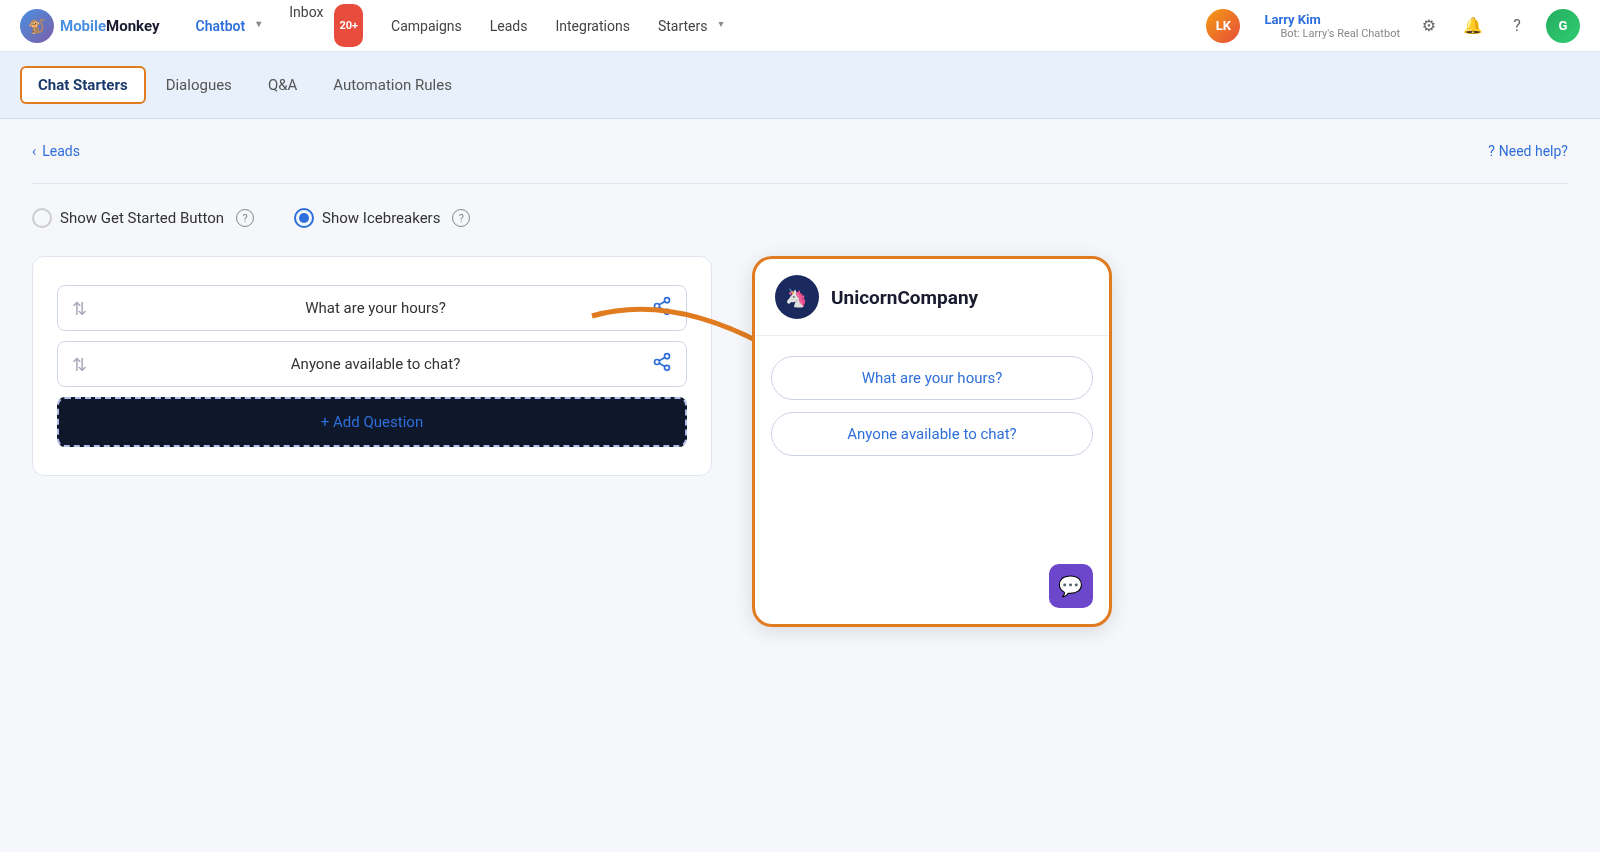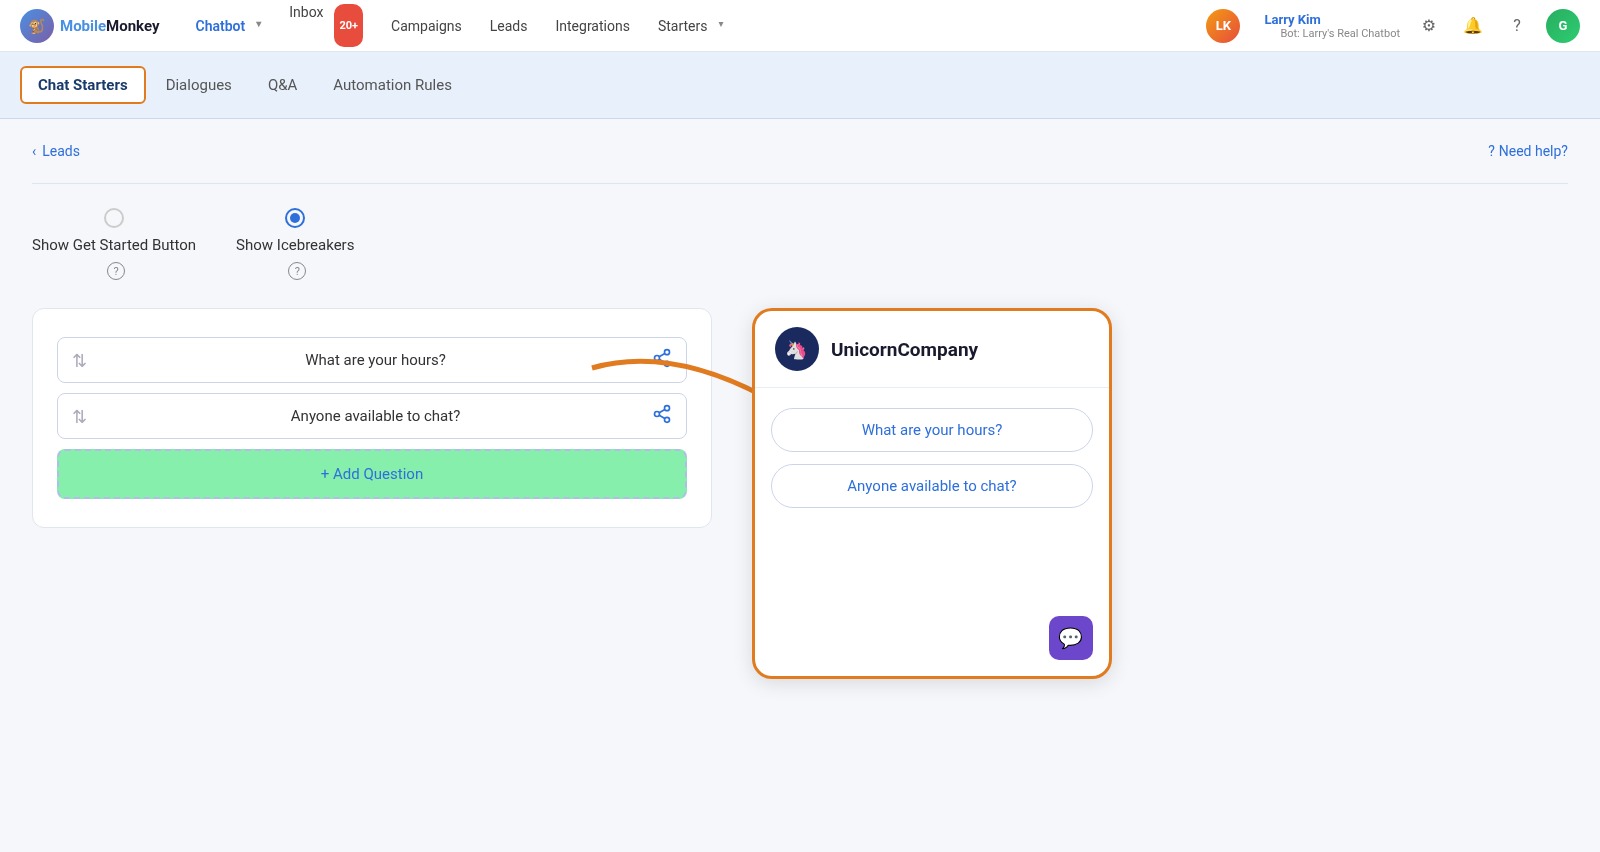--- a/index.html
+++ b/index.html
@@ -99,21 +99,21 @@
 
     .divider { border: none; border-top: 1px solid #e0e6ef; margin-bottom: 24px; }
 
     
     .options-row {
       display: flex; align-items: center; gap: 40px;
       margin-bottom: 28px;
     }
     .radio-option {
       display: flex; align-items: center; gap: 8px;
-      font-size: 15px; color: #333; cursor: pointer; flex-direction: column;
+      font-size: 15px; color: #333; cursor: pointer;
     }
     .radio-circle {
       width: 20px; height: 20px; border-radius: 50%;
       border: 2px solid #ccc;
       display: flex; align-items: center; justify-content: center;
       flex-shrink: 0;
     }
     .radio-circle.selected {
       border-color: #2e6fdb;
     }
@@ -143,21 +143,21 @@
       padding: 10px 14px;
     }
     .drag-handle { color: #aab; font-size: 18px; margin-right: 12px; cursor: grab; }
     .question-text { flex: 1; text-align: center; font-size: 15px; color: #333; }
     .action-icon { color: #2e6fdb; font-size: 18px; cursor: pointer; }
 
     .add-question-btn {
       display: flex; align-items: center; justify-content: center;
       border: 2px dashed #b0bde8; border-radius: 8px;
       padding: 14px; color: #2e6fdb; font-size: 15px; cursor: pointer;
-      background: #86efac; margin-top: 4px; text-align: right;
+      background: #0f172a; margin-top: 4px; text-align: right;
     }
 
     
     .right-panel {
       width: 360px; flex-shrink: 0;
     }
     .phone-preview {
       background: #fff;
       border-radius: 20px;
       border: 3px solid #e07b20;

